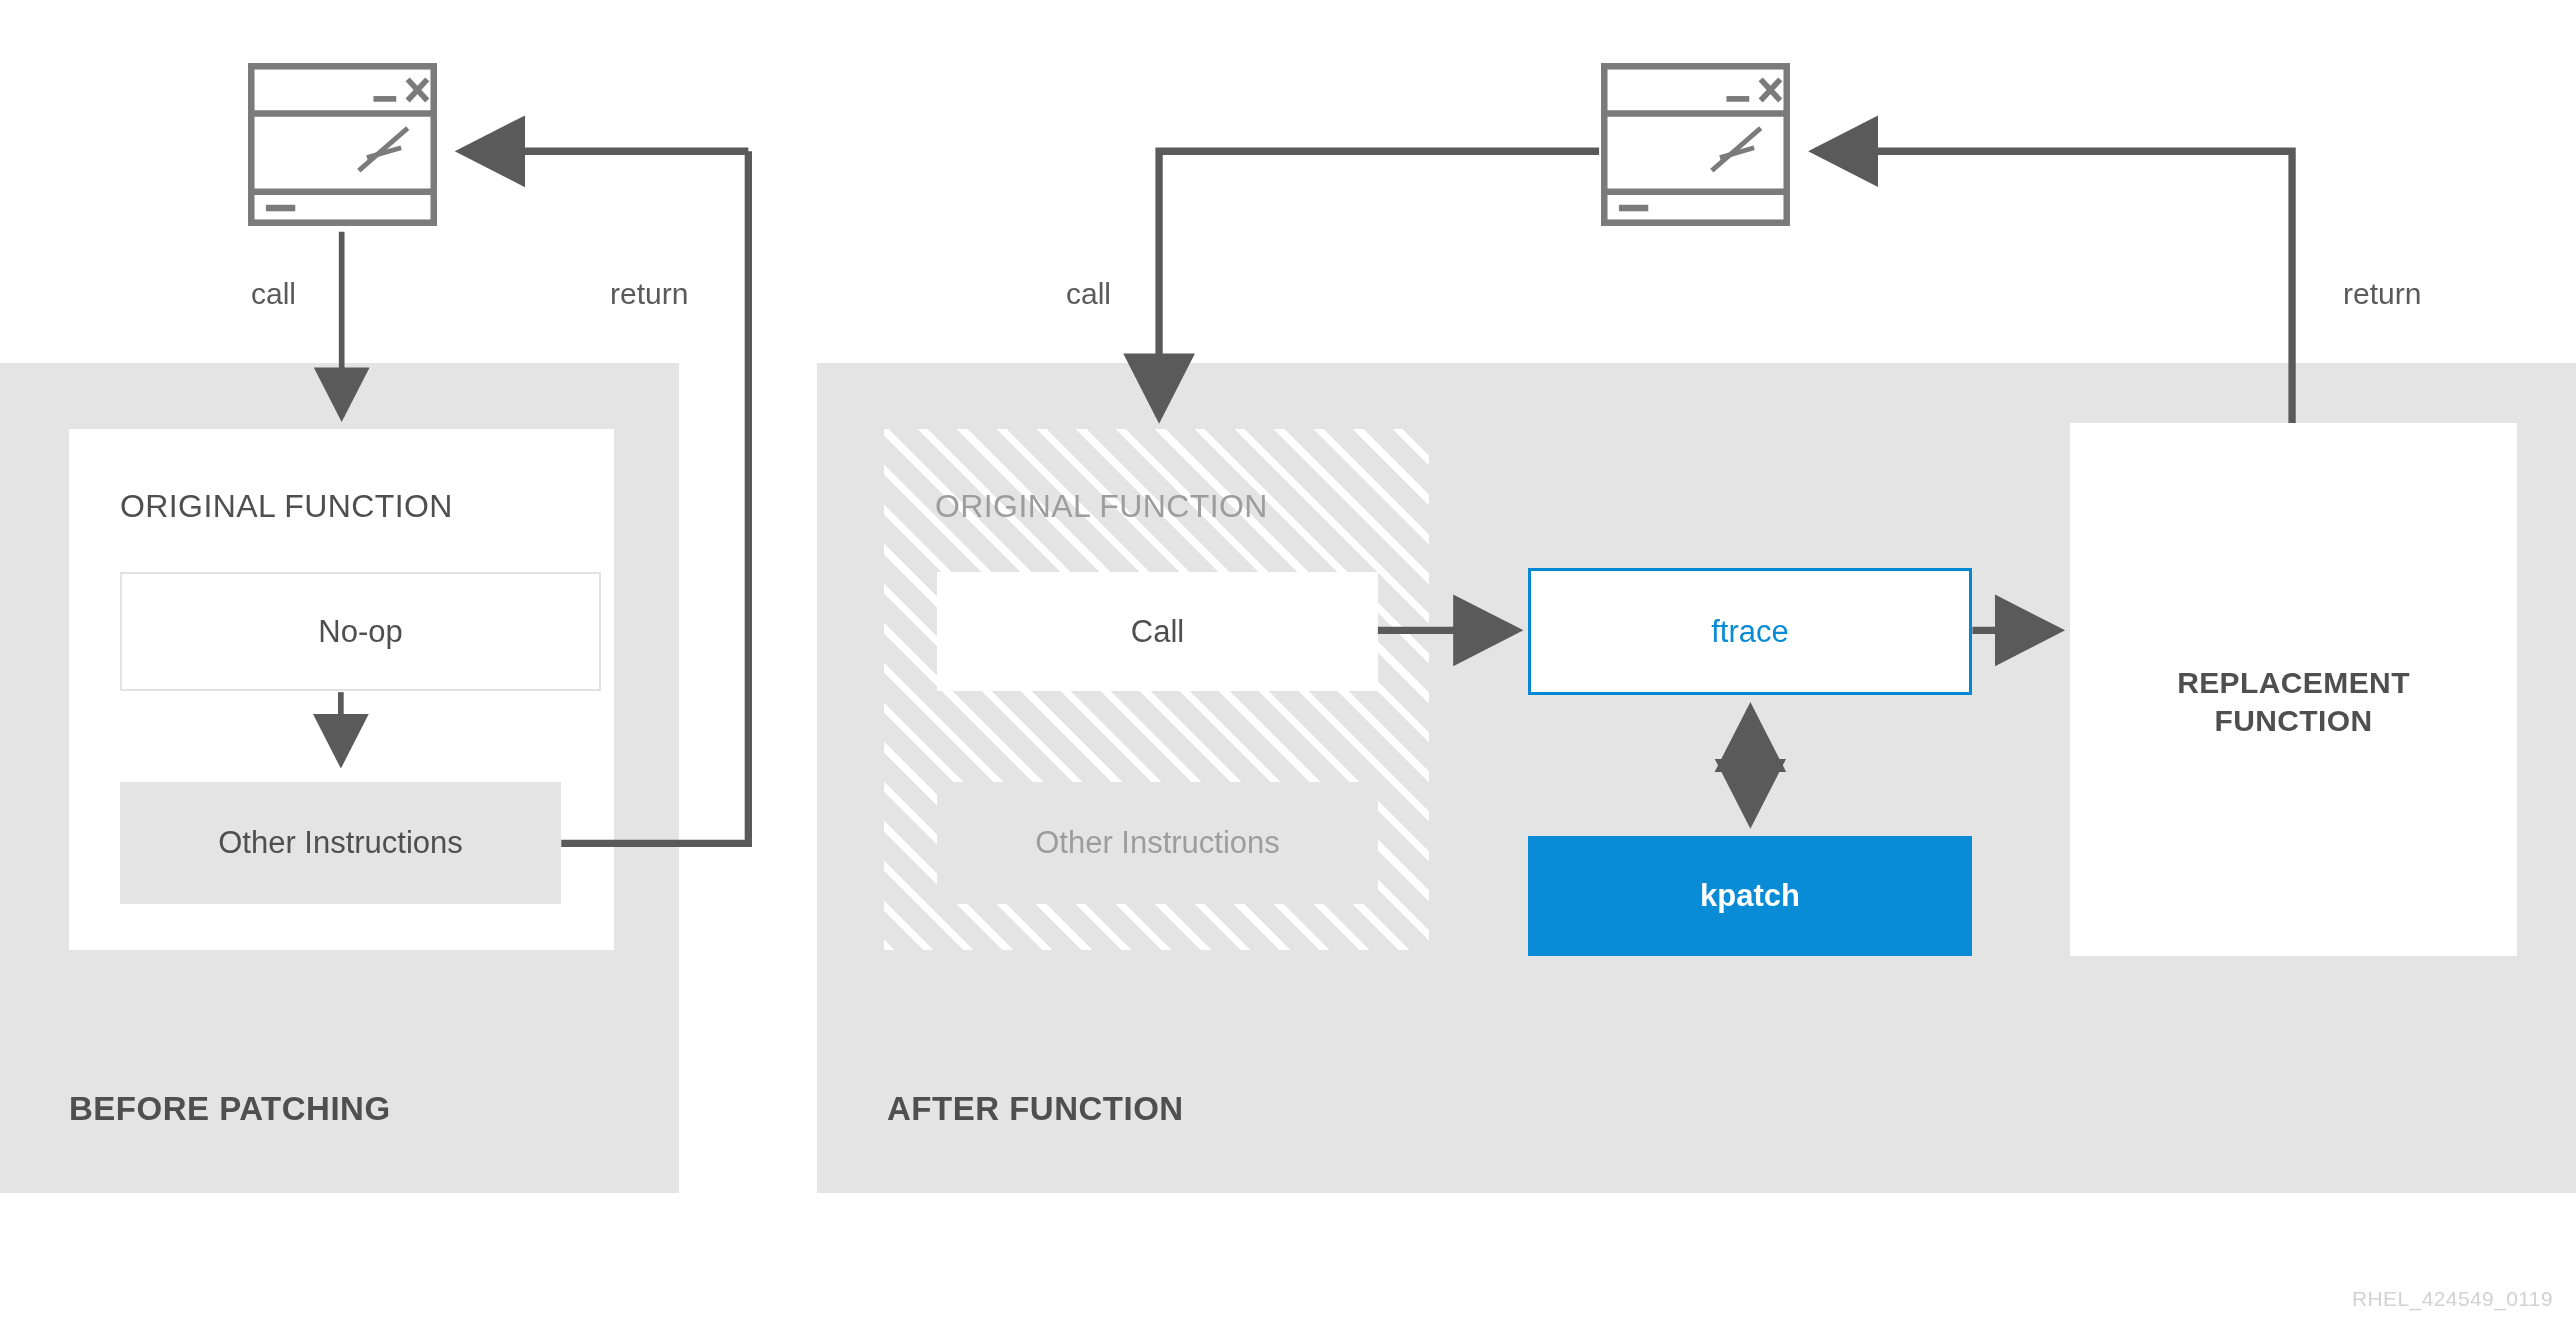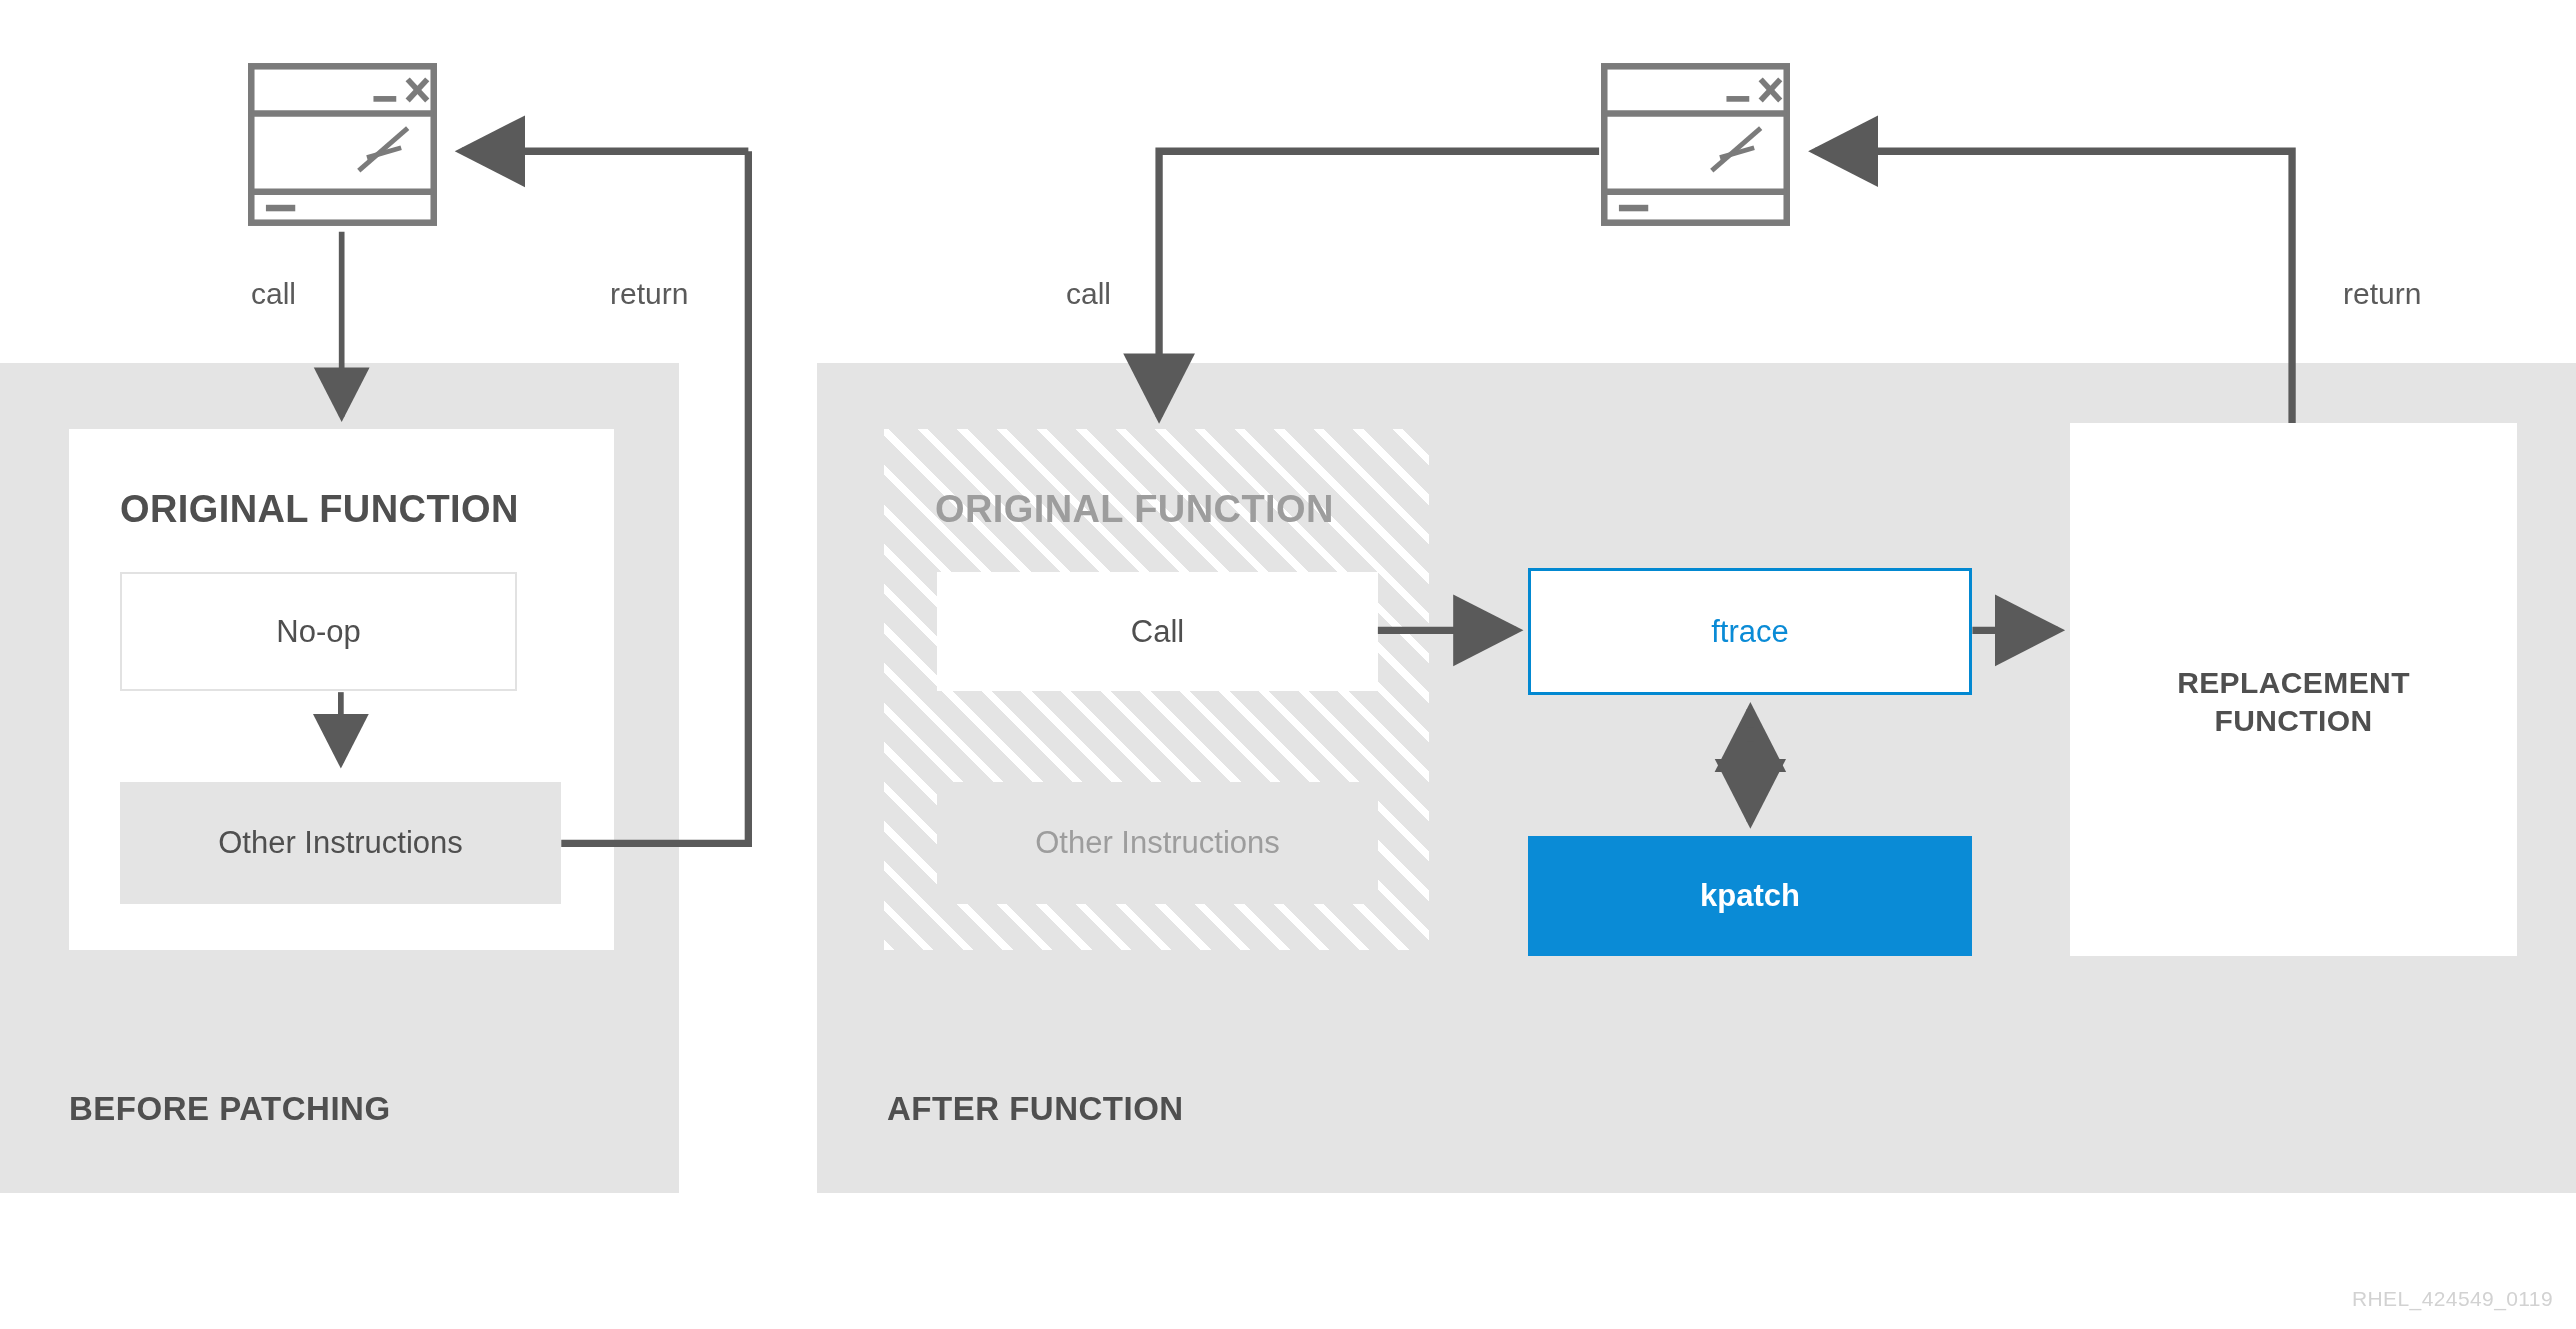--- a/index.html
+++ b/index.html
@@ -9,21 +9,21 @@
   
   .panel{position:absolute;background:#e4e4e4;}
   #panel-before{left:0px;top:363px;width:679px;height:830px;}
   #panel-after{left:817px;top:363px;width:1759px;height:830px;}
 
   .panel-caption{position:absolute;color:#4f4f4f;font-weight:bold;font-size:33px;letter-spacing:0.5px;white-space:nowrap;}
 
   
   .box{position:absolute;box-sizing:border-box;}
   .white-box{background:#ffffff;}
-  .fn-title{position:absolute;color:#4f4f4f;font-weight:bold;font-size:38px;letter-spacing:0.4px;white-space:nowrap;}
+  .fn-title{position:absolute;color:#4f4f4f;font-weight:normal;font-size:32px;letter-spacing:0.4px;white-space:nowrap;}
   .fn-title.ghost{color:#9d9d9d;}
 
   .noop-box{background:#ffffff;border:2.4px solid #e2e2e2;}
   .other-box{background:#e4e4e4;}
   .call-box{background:#ffffff;}
 
   .box-label{position:absolute;left:0;top:50%;transform:translateY(-50%);width:100%;text-align:center;
              color:#4f4f4f;font-size:31px;white-space:nowrap;}
   .box-label.ghost{color:#9d9d9d;}
 
@@ -63,21 +63,21 @@
 <body>
 
 <div id="stage">
 
   <div class="panel" id="panel-before"></div>
 
   <div class="box white-box" id="before-fn-box" style="left:69px;top:429px;width:545px;height:521px;"></div>
 
   <div class="fn-title" style="left:120px;top:488px;">ORIGINAL FUNCTION</div>
 
-  <div class="box noop-box" style="left:120px;top:572px;width:397px;height:119px;">
+  <div class="box noop-box" style="left:120px;top:572px;width:481px;height:119px;">
     <div class="box-label">No-op</div>
   </div>
 
   <div class="box other-box" style="left:120px;top:782px;width:441px;height:122px;">
     <div class="box-label">Other Instructions</div>
   </div>
 
   <div class="panel-caption" style="left:69px;top:1090px;text-align:right;">BEFORE PATCHING</div>
 
   <div class="edge-label" style="left:251px;top:277px;">call</div>

